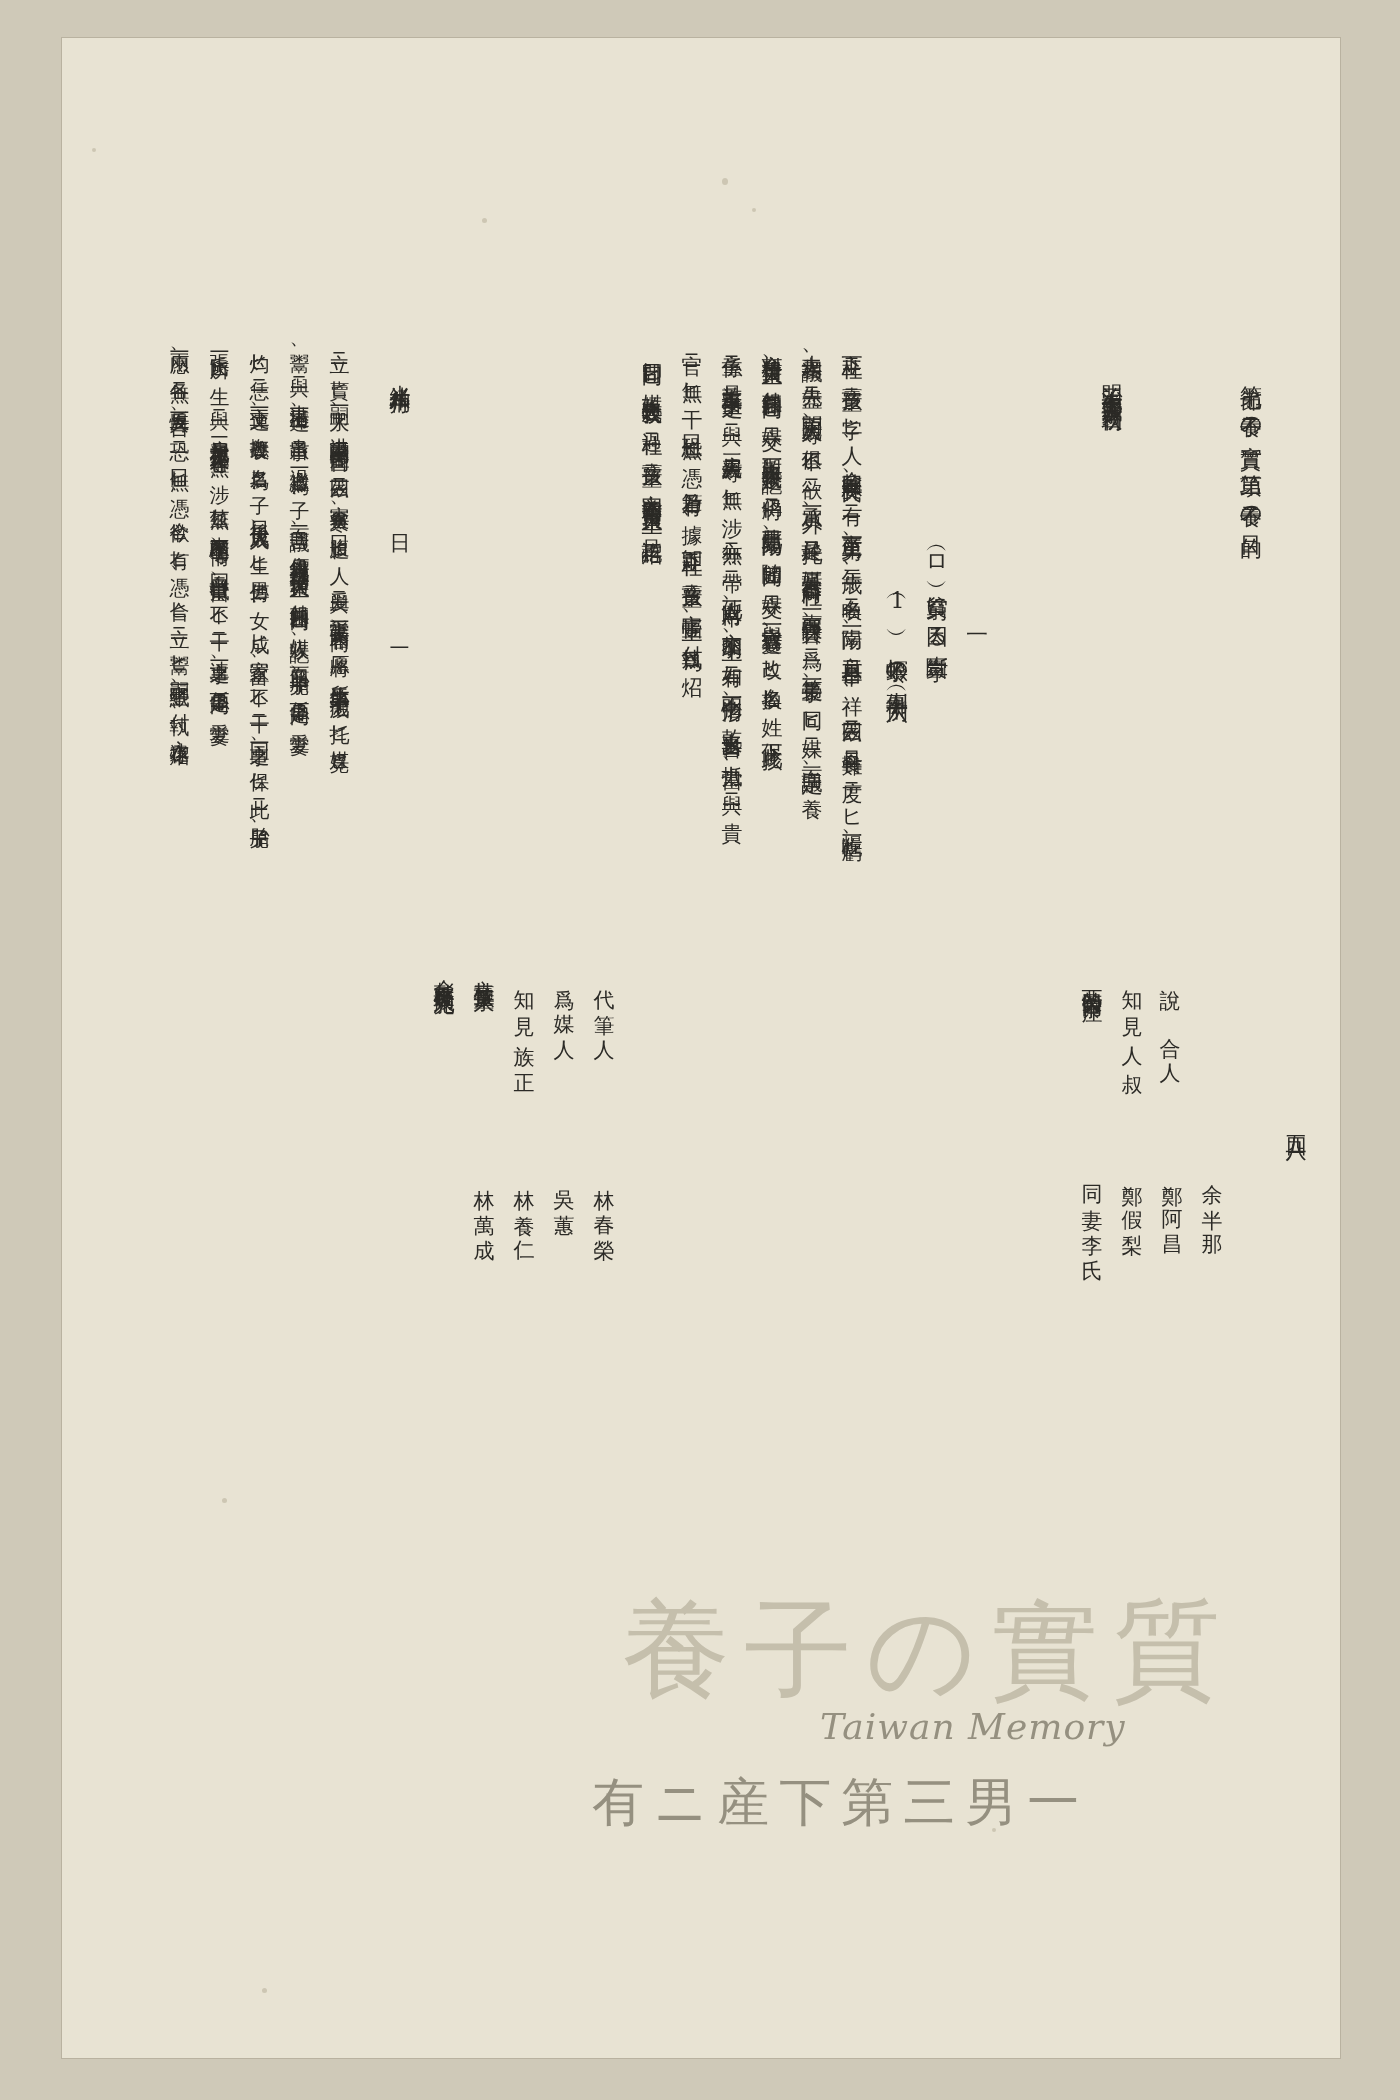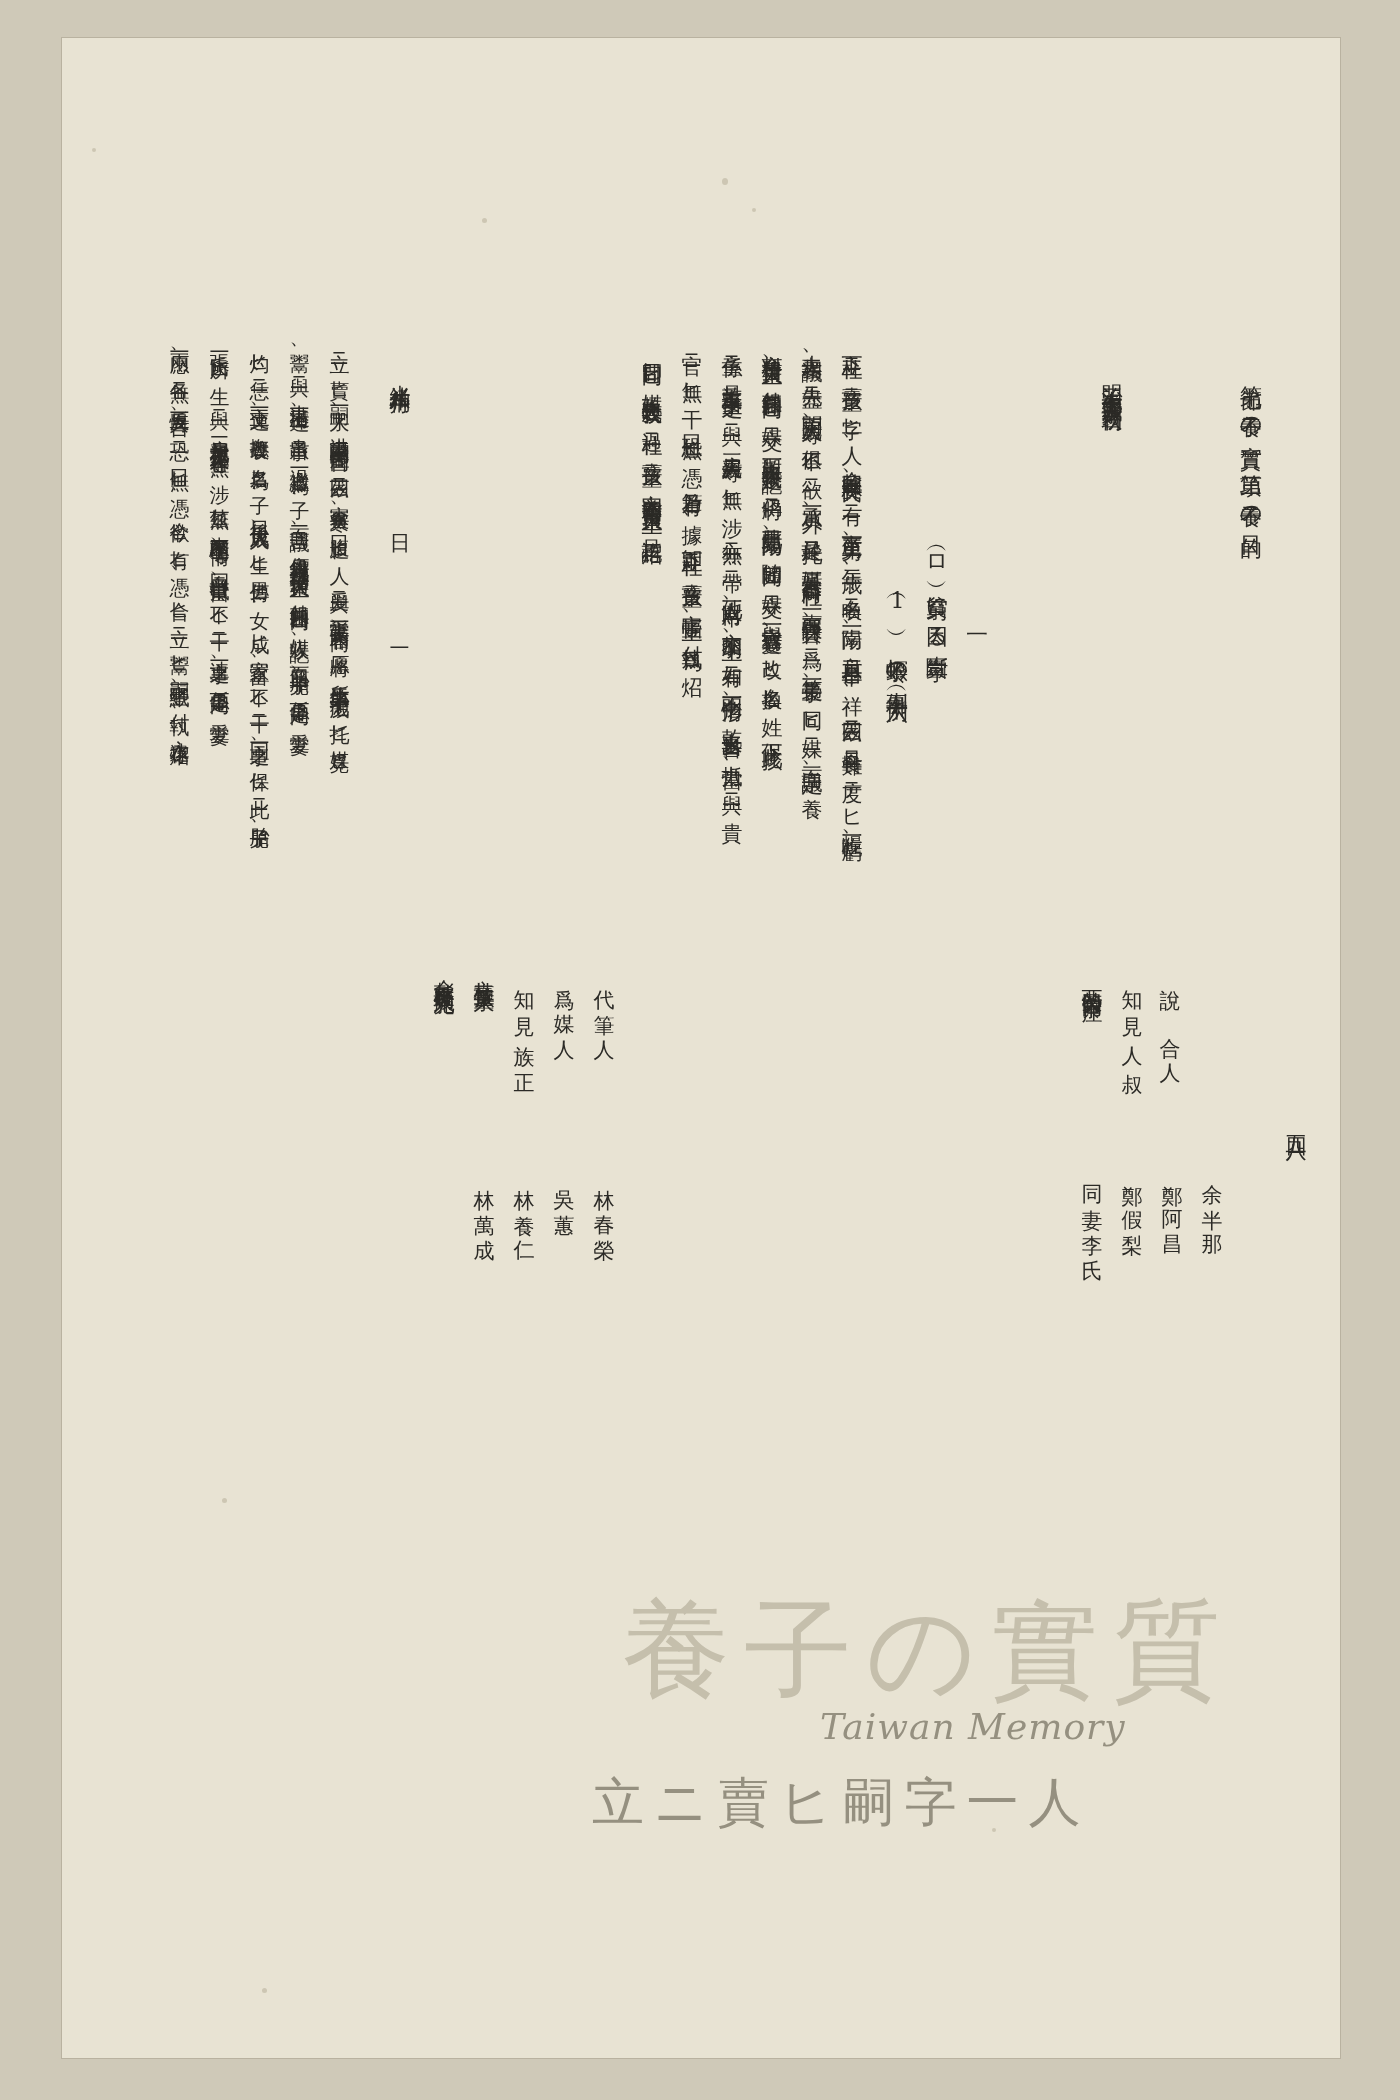--- a/index.html
+++ b/index.html
@@ -145,16 +145,16 @@
 
   <div class="vcol small-col" style="right:990px; top:300px;">立ニ賣ヒ嗣字一人、港東中里關帝庄曾同、茲因ニ家事貧寒、口腹迫ヒ人、爰與ニ愛妻張氏一相商、愿將ニ所生第二胎子七歲一、托ヒ媒覓ヒ</div>
   <div class="vcol small-col" style="right:1030px; top:300px;">鬻、與ニ東港街王連一、出首承ニ過繼一爲ヒ子、三面言議、身價銀六八佛銀捌拾肆大員正、其銀卽日同ヒ媒收訖、而第二胎兒子、係下是同ニ愛妻</div>
   <div class="vcol small-col" style="right:1070px; top:300px;">灼ヒ恁ニ交王連一、撫養改ヒ名爲ヒ子、日後長大成人、生ヒ男傳ヒ女、成ヒ家置富、不ヒ干ニ同之事一、保ヒ此ニ胎兒子、</div>
   <div class="vcol small-col" style="right:1110px; top:300px;">張氏一所ヒ生、與ニ三房親叔兄弟侄人等一無ヒ涉、茲無ヒ來歷不明等情一、同自出首抵當、不ヒ干ニ連之事一、係下是同ニ愛妻</div>
   <div class="vcol small-col" style="right:1150px; top:300px;">兩愿一、各無ニ反悔異言一、恐ニ口無ヒ憑、今欲ヒ有ヒ憑、合ヒ立ニ鬻ヒ嗣字壹紙一、付執、永遠存炤</div>
 
   <div id="wm">
     <div class="cjk-stamp">養子の實質</div>
     <div class="tm">Taiwan Memory</div>
-    <div class="nclib">立ニ賣ヒ嗣字一人</div>
+    <div class="nclib">有ニ産下第三男一</div>
   </div>
 
 </div>
 
 </body></html>

